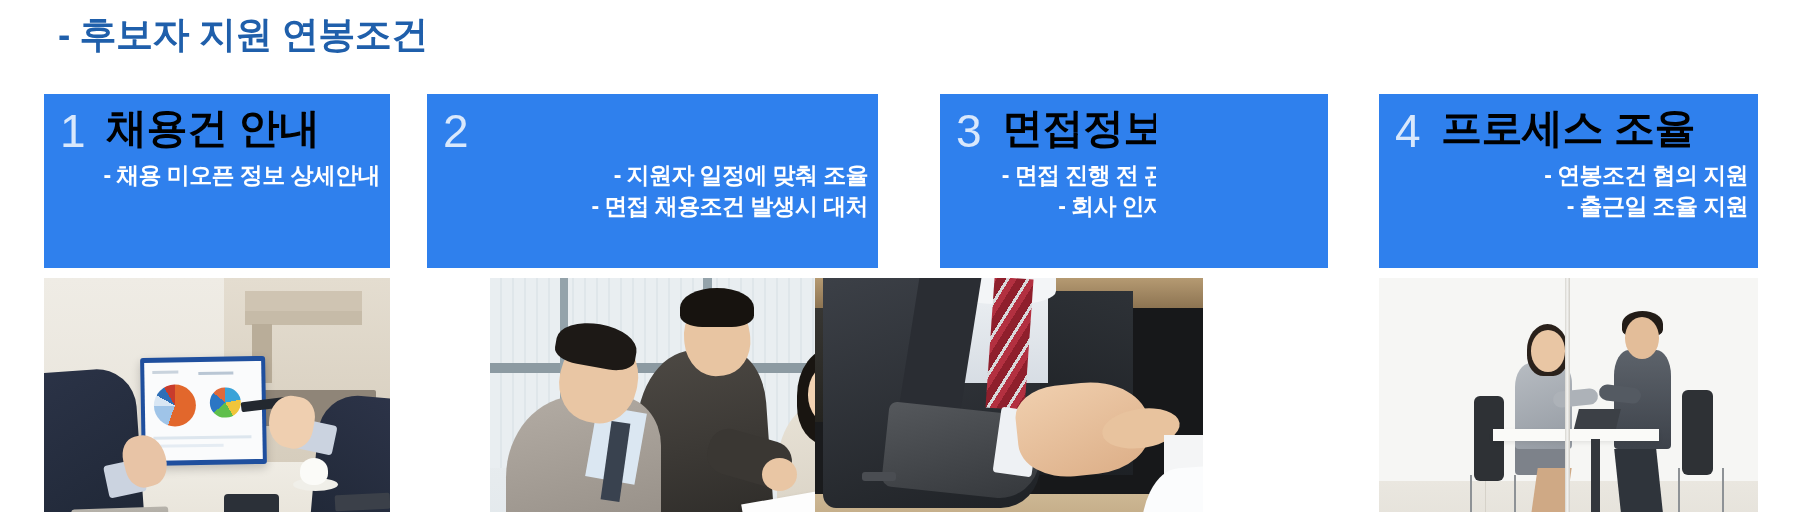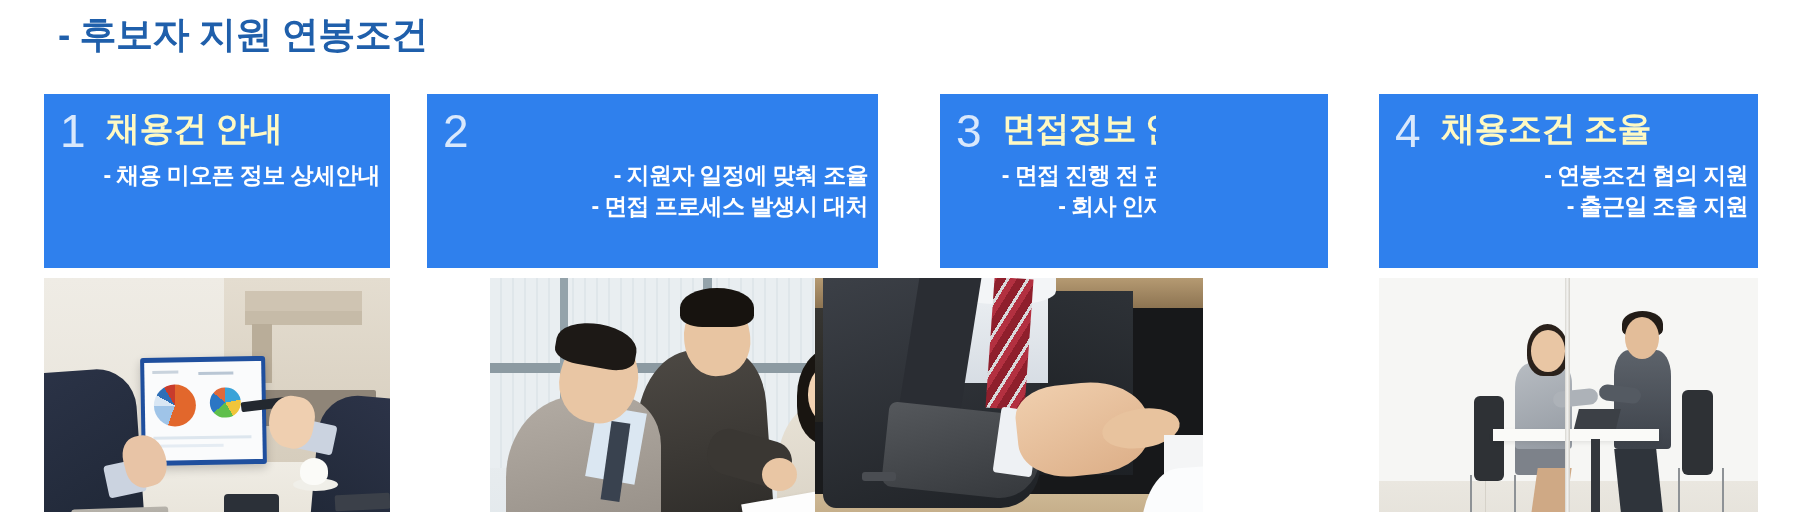--- a/index.html
+++ b/index.html
@@ -45,24 +45,24 @@
     position:absolute;
     left:16px; top:14px;
     font-size:46px;
     line-height:46px;
     font-weight:400;
     color:rgba(255,255,255,0.82);
   }
   .head-title{
     position:absolute;
     left:62px; top:14px;
-    font-size:34px;
+    font-size:41px;
     line-height:40px;
     font-weight:bold;
-    color:#fef9c3;
+    color:#000000;
     white-space:nowrap;
     letter-spacing:-0.5px;
   }
   .bullets{
     position:absolute;
     left:0; right:10px;
     top:66px;
     text-align:right;
     color:#ffffff;
     font-size:23px;
@@ -320,21 +320,21 @@
       </div>
     </div>
   </div>
 
   <div class="card" style="left:427px;width:451px;">
     <div class="card-head" style="width:451px;">
       <div class="head-inner">
         <div class="num">2</div>
         <div class="bullets">
           <div class="bl">- 지원자 일정에 맞춰 조율</div>
-          <div class="bl">- 면접 프로세스 발생시 대처</div>
+          <div class="bl">- 면접 채용조건 발생시 대처</div>
         </div>
       </div>
     </div>
     <div class="photo" style="left:63px;top:184px;width:388px;height:328px;">
       <div class="scene">
         <div class="p2-bg"></div>
         <div class="p2-win"></div>
         <div class="p2-sill"></div>
         <div class="p2-mull1"></div>
         <div class="p2-mull2"></div>
@@ -395,21 +395,21 @@
     </div>
   </div>
 
   <div style="position:absolute;left:940px;top:94px;width:388px;height:174px;
               background:#2F80ED;z-index:-1;"></div>
 
   <div class="card" style="left:1379px;width:379px;">
     <div class="card-head" style="width:379px;">
       <div class="head-inner">
         <div class="num">4</div>
-        <div class="head-title">채용조건 조율</div>
+        <div class="head-title">프로세스 조율</div>
         <div class="bullets">
           <div class="bl">- 연봉조건 협의 지원</div>
           <div class="bl">- 출근일 조율 지원</div>
         </div>
       </div>
     </div>
     <div class="photo" style="left:0;top:184px;width:379px;height:328px;">
       <div class="scene">
         <div class="p4-bg"></div>
         <div class="p4-wall"></div>

